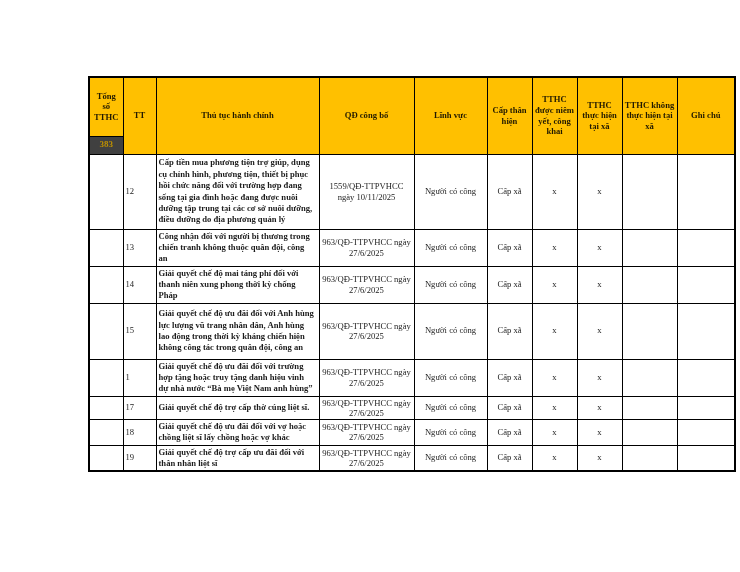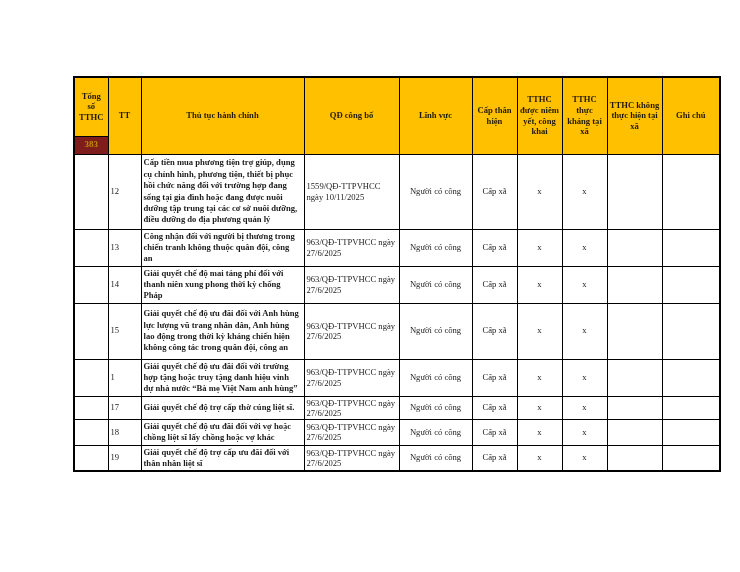--- a/index.html
+++ b/index.html
@@ -1,21 +1,21 @@
 <!DOCTYPE html>
 <html><head>
 <meta charset="utf-8">
 <style>
   html,body{margin:0;padding:0;}
   body{
     width:740px;height:572px;background:#ffffff;overflow:hidden;
     font-family:"Liberation Serif","DejaVu Serif",serif;
     color:#1c1c1c;
   }
-  .table-wrap{position:absolute;left:29px;top:76px;padding-left:44px;}
+  .table-wrap{position:absolute;left:44px;top:76px;padding-left:44px;}
   table{
     border-collapse:collapse;table-layout:fixed;width:648px;
   }
   th,td{
     border:1.5px solid #000;
     vertical-align:middle;
     padding:1px 2px;
     font-size:8.6px;
     line-height:1.3;
     word-wrap:break-word;
@@ -24,29 +24,29 @@
   table{border:2px solid #000;}
   thead th{
     background:#FFC000;
     color:#221a00;
     font-weight:bold;
     text-align:center;
     font-size:8.6px;
     line-height:1.25;
   }
   th.total-cell{
-    background:#7f1d1d;
+    background:#404040;
     color:#BE9000;
     font-weight:bold;
     text-align:center;
     font-size:9px;
   }
   td.tt-cell{text-align:left;}
   td.proc-cell{text-align:left;line-height:1.32;padding:1px 3px 1px 2px;font-weight:bold;}
-  td.dec-cell{text-align:left;line-height:1.18;}
+  td.dec-cell{text-align:center;line-height:1.18;}
   td.field-cell{text-align:center;}
   td.level-cell{text-align:center;padding-left:2px;}
   td.mark-cell{text-align:center;}
   tr.h-main{height:59px;}
   tr.h-total{height:18px;}
   tr.r12{height:75px;}
   tr.r13{height:32px;margin-top:38px;}
   tr.r14{height:32px;}
   tr.r15{height:56px;}
   tr.r16{height:29px;}
@@ -73,21 +73,21 @@
     </colgroup>
     <thead>
       <tr class="h-main">
         <th>Tổng số TTHC</th>
         <th rowspan="2">TT</th>
         <th rowspan="2">Thủ tục hành chính</th>
         <th rowspan="2">QĐ công bố</th>
         <th rowspan="2">Lĩnh vực</th>
         <th rowspan="2">Cấp thân hiện</th>
         <th rowspan="2">TTHC được niêm yết, công khai</th>
-        <th rowspan="2">TTHC thực kháng tại xã</th>
+        <th rowspan="2">TTHC thực hiện tại xã</th>
         <th rowspan="2">TTHC không thực hiện tại xã</th>
         <th rowspan="2">Ghi chú</th>
       </tr>
       <tr class="h-total">
         <th class="total-cell">383</th>
       </tr>
     </thead>
     <tbody>
       <tr class="r12">
         <td></td>

